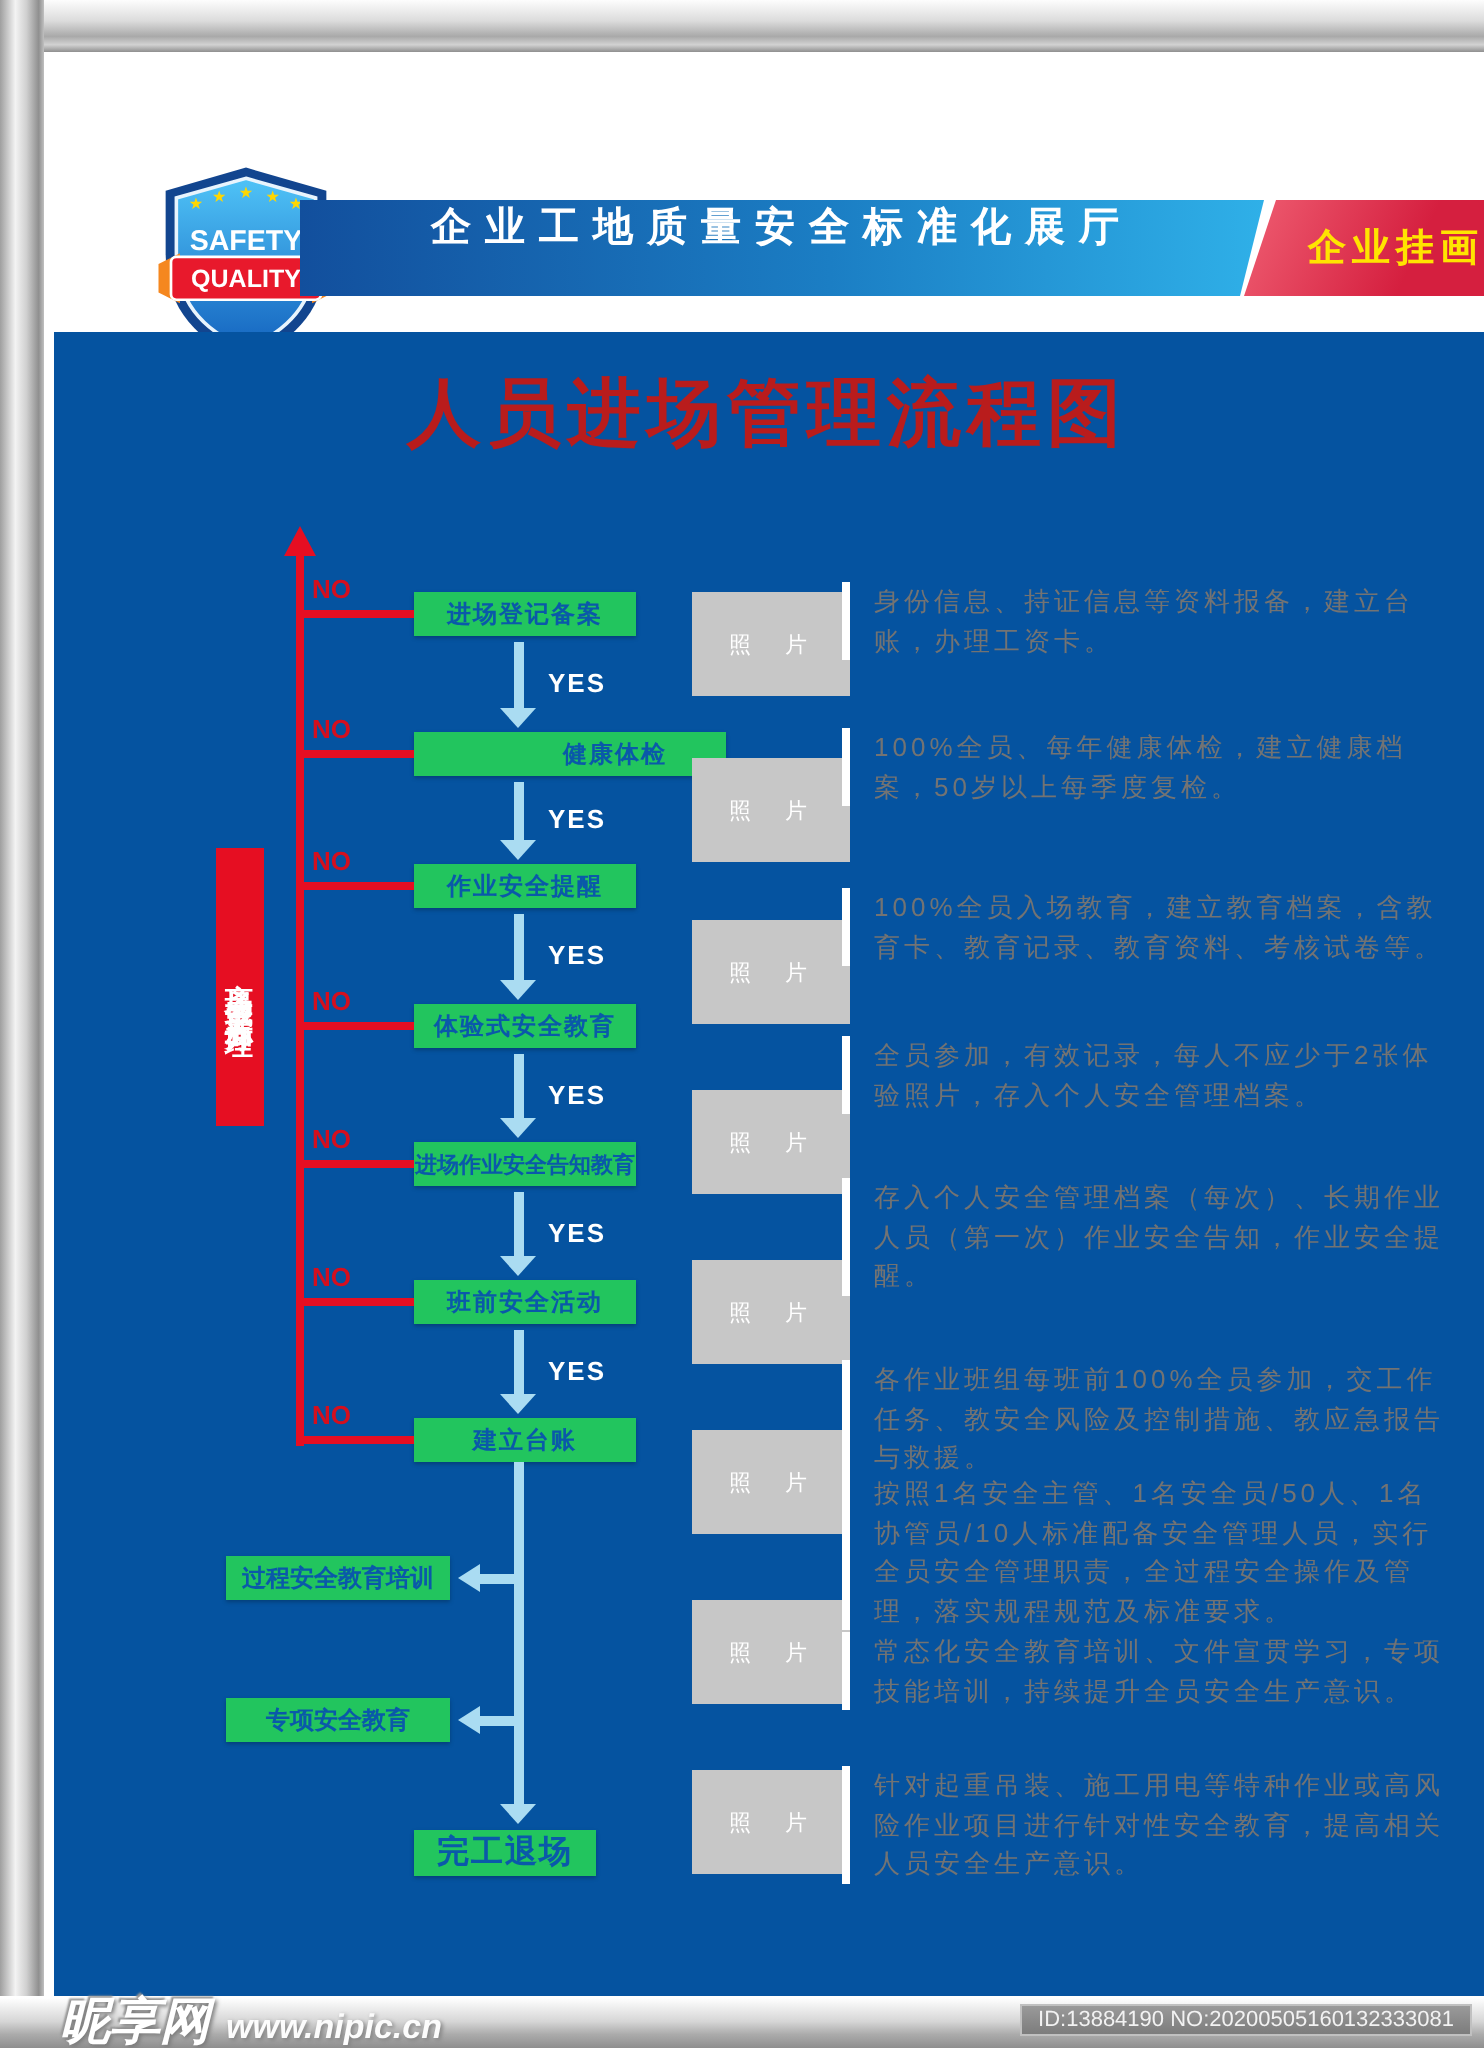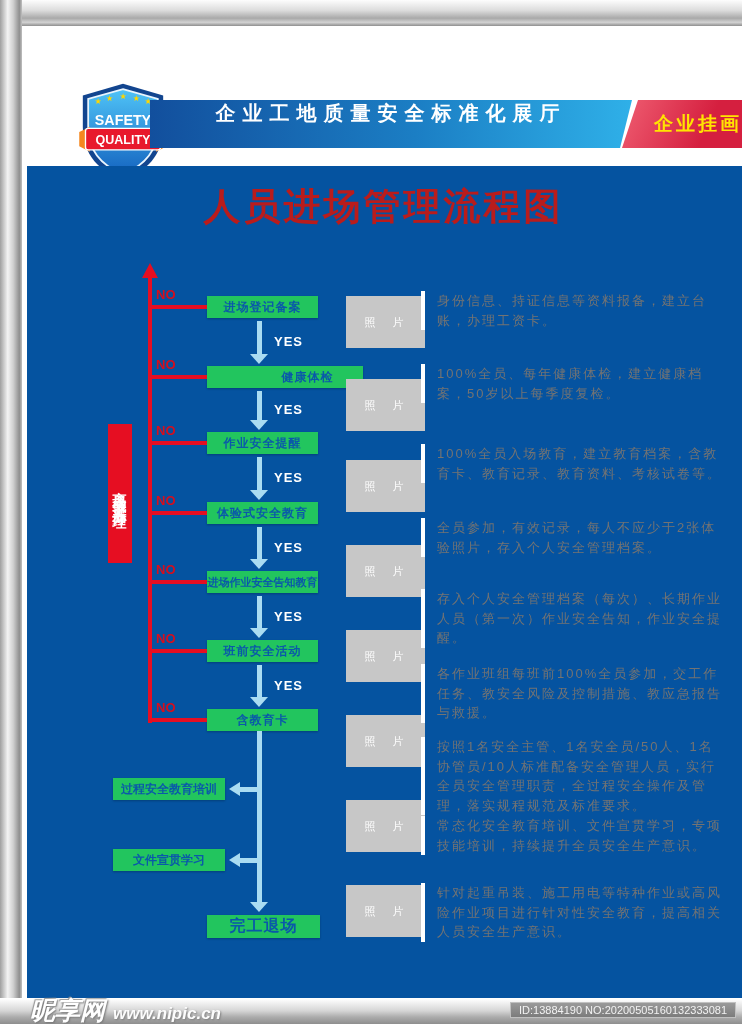--- a/index.html
+++ b/index.html
@@ -128,49 +128,49 @@
       <div class="no-label" style="left: 156px; top: 562px;">NO</div>
       <div class="blue-v" style="left: 257px; top: 527px; width: 5px; height: 32px;"></div>
       <div class="head-down" style="left: 250px; top: 559px;"></div>
       <div class="yes-label" style="left: 274px; top: 540px;">YES</div>
       <div class="flow-box" style="left: 207px; top: 640px; width: 111px; height: 22px; font-size: 12px; letter-spacing: 1px;">班前安全活动</div>
       <div class="red-h" style="left: 150px; top: 649px; width: 57px; height: 4px;"></div>
       <div class="no-label" style="left: 156px; top: 631px;">NO</div>
       <div class="blue-v" style="left: 257px; top: 596px; width: 5px; height: 32px;"></div>
       <div class="head-down" style="left: 250px; top: 628px;"></div>
       <div class="yes-label" style="left: 274px; top: 609px;">YES</div>
-      <div class="flow-box" style="left: 207px; top: 709px; width: 111px; height: 22px; font-size: 12px; letter-spacing: 1px;">含教育卡</div>
+      <div class="flow-box" style="left: 207px; top: 709px; width: 111px; height: 22px; font-size: 12px; letter-spacing: 1px;">建立台账</div>
       <div class="red-h" style="left: 150px; top: 718px; width: 57px; height: 4px;"></div>
       <div class="no-label" style="left: 156px; top: 700px;">NO</div>
       <div class="blue-v" style="left: 257px; top: 665px; width: 5px; height: 32px;"></div>
       <div class="head-down" style="left: 250px; top: 697px;"></div>
       <div class="yes-label" style="left: 274px; top: 678px;">YES</div>
       <div class="blue-v" style="left: 257px; top: 731px; width: 5px; height: 172px;"></div>
       <div class="head-down" style="left: 250px; top: 902px;"></div>
       <div class="flow-box" style="left: 113px; top: 778px; width: 112px; height: 22px; font-size: 12px;">过程安全教育培训</div>
       <div class="blue-h" style="left: 240px; top: 787px; width: 22px; height: 5px;"></div>
       <div class="head-left" style="left: 229px; top: 782px;"></div>
-      <div class="flow-box" style="left: 113px; top: 849px; width: 112px; height: 22px; font-size: 12px;">文件宣贯学习</div>
+      <div class="flow-box" style="left: 113px; top: 849px; width: 112px; height: 22px; font-size: 12px;">专项安全教育</div>
       <div class="blue-h" style="left: 240px; top: 858px; width: 22px; height: 5px;"></div>
       <div class="head-left" style="left: 229px; top: 853px;"></div>
-      <div class="flow-box" style="left: 207px; top: 915px; width: 113px; height: 23px; letter-spacing: 1px;">完工退场</div>
+      <div class="flow-box" style="left: 207px; top: 915px; width: 91px; height: 23px; letter-spacing: 1px;">完工退场</div>
       <div class="photo-box" style="top: 296px;">照　片</div>
       <div class="photo-box" style="top: 379px;">照　片</div>
       <div class="photo-box" style="top: 460px;">照　片</div>
       <div class="photo-box" style="top: 545px;">照　片</div>
       <div class="photo-box" style="top: 630px;">照　片</div>
       <div class="photo-box" style="top: 715px;">照　片</div>
       <div class="photo-box" style="top: 800px;">照　片</div>
       <div class="photo-box" style="top: 885px;">照　片</div>
       <div class="desc" style="top: 291px;">身份信息、持证信息等资料报备，建立台账，办理工资卡。</div>
       <div class="desc" style="top: 364px;">100%全员、每年健康体检，建立健康档案，50岁以上每季度复检。</div>
       <div class="desc" style="top: 444px;">100%全员入场教育，建立教育档案，含教育卡、教育记录、教育资料、考核试卷等。</div>
       <div class="desc" style="top: 518px;">全员参加，有效记录，每人不应少于2张体验照片，存入个人安全管理档案。</div>
       <div class="desc" style="top: 589px;">存入个人安全管理档案（每次）、长期作业人员（第一次）作业安全告知，作业安全提醒。</div>
-      <div class="desc" style="top: 664px;">各作业班组每班前100%全员参加，交工作任务、教安全风险及控制措施、教应急报告与救援。</div>
+      <div class="desc" style="top: 680px;">各作业班组每班前100%全员参加，交工作任务、教安全风险及控制措施、教应急报告与救援。</div>
       <div class="desc" style="top: 737px;">按照1名安全主管、1名安全员/50人、1名协管员/10人标准配备安全管理人员，实行全员安全管理职责，全过程安全操作及管理，落实规程规范及标准要求。</div>
       <div class="desc" style="top: 816px;">常态化安全教育培训、文件宣贯学习，专项技能培训，持续提升全员安全生产意识。</div>
       <div class="desc" style="top: 883px;">针对起重吊装、施工用电等特种作业或高风险作业项目进行针对性安全教育，提高相关人员安全生产意识。</div>
     </div>
 
   <div class="reject-box">离场或重新办理</div>
 
   <div class="footer-bar">
     <div class="watermark">
       <span class="wm-site">昵享网</span>

